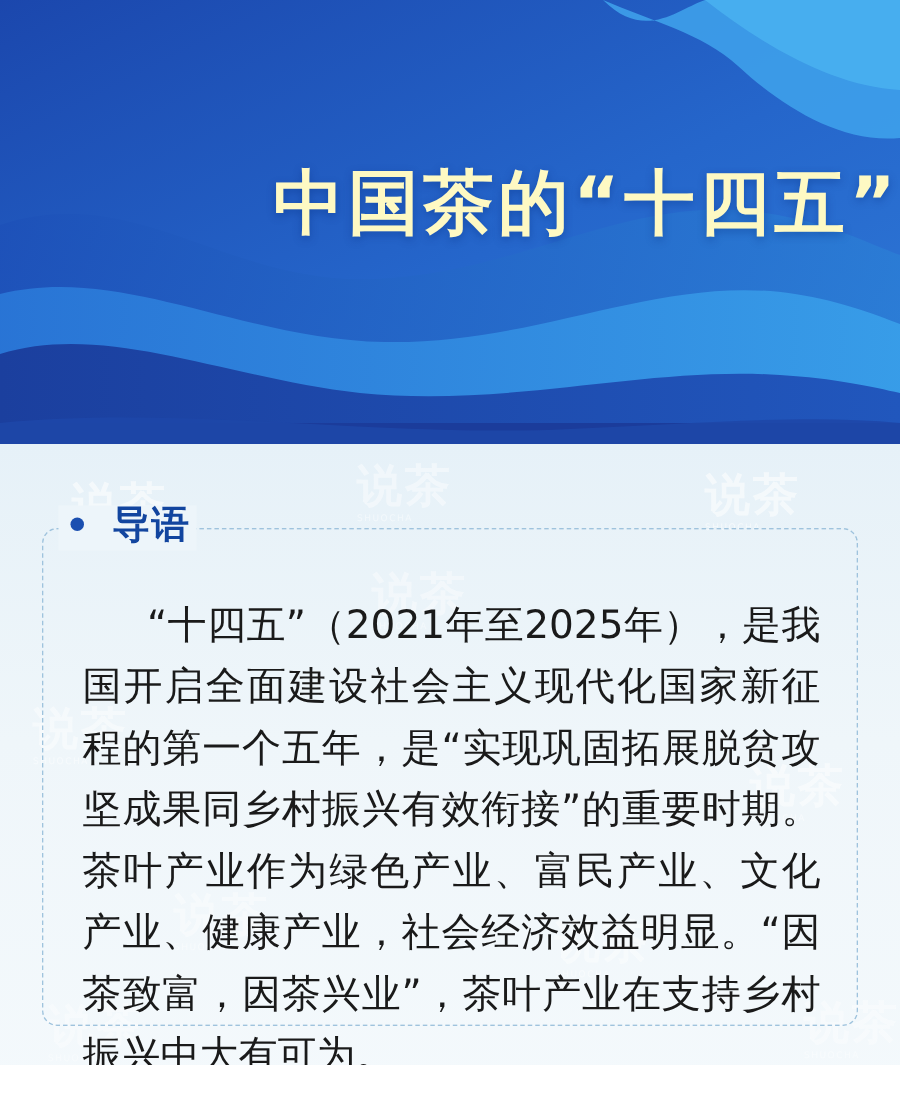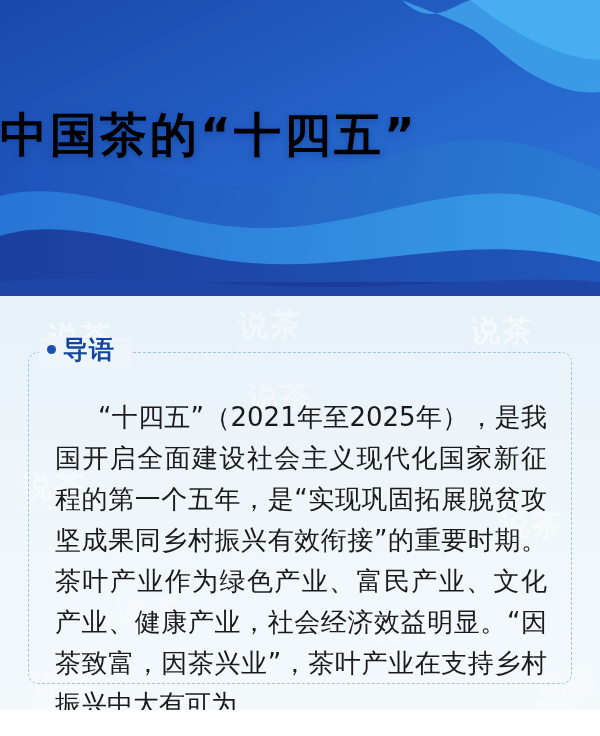--- a/index.html
+++ b/index.html
@@ -32,22 +32,22 @@
   .header svg {
     position: absolute;
     top: 0;
     left: 0;
   }
   .header-title {
     position: absolute;
     left: 0;
     right: 0;
     top: 104px;
-    text-align: left;
-    color: #000000;
+    text-align: right;
+    color: #fef9c3;
     font-size: 47px;
     font-weight: bold;
     letter-spacing: 3px;
     font-family: "DejaVu Sans", "Liberation Sans", sans-serif;
     text-shadow: 0 2px 6px rgba(0, 40, 120, 0.35);
     white-space: nowrap;
   }
 
   
   .content {
@@ -108,20 +108,21 @@
     border-radius: 10px;
     box-sizing: border-box;
   }
   .section-head {
     position: absolute;
     left: 18px;
     top: -16px;
     display: flex;
     align-items: center;
     background: transparent;
+    gap: 12px;
   }
   .section-head .dot {
     width: 9px;
     height: 9px;
     border-radius: 50%;
     background: #1b4fb0;
     margin-right: 7px;
     flex: none;
   }
   .section-head .head-text {

